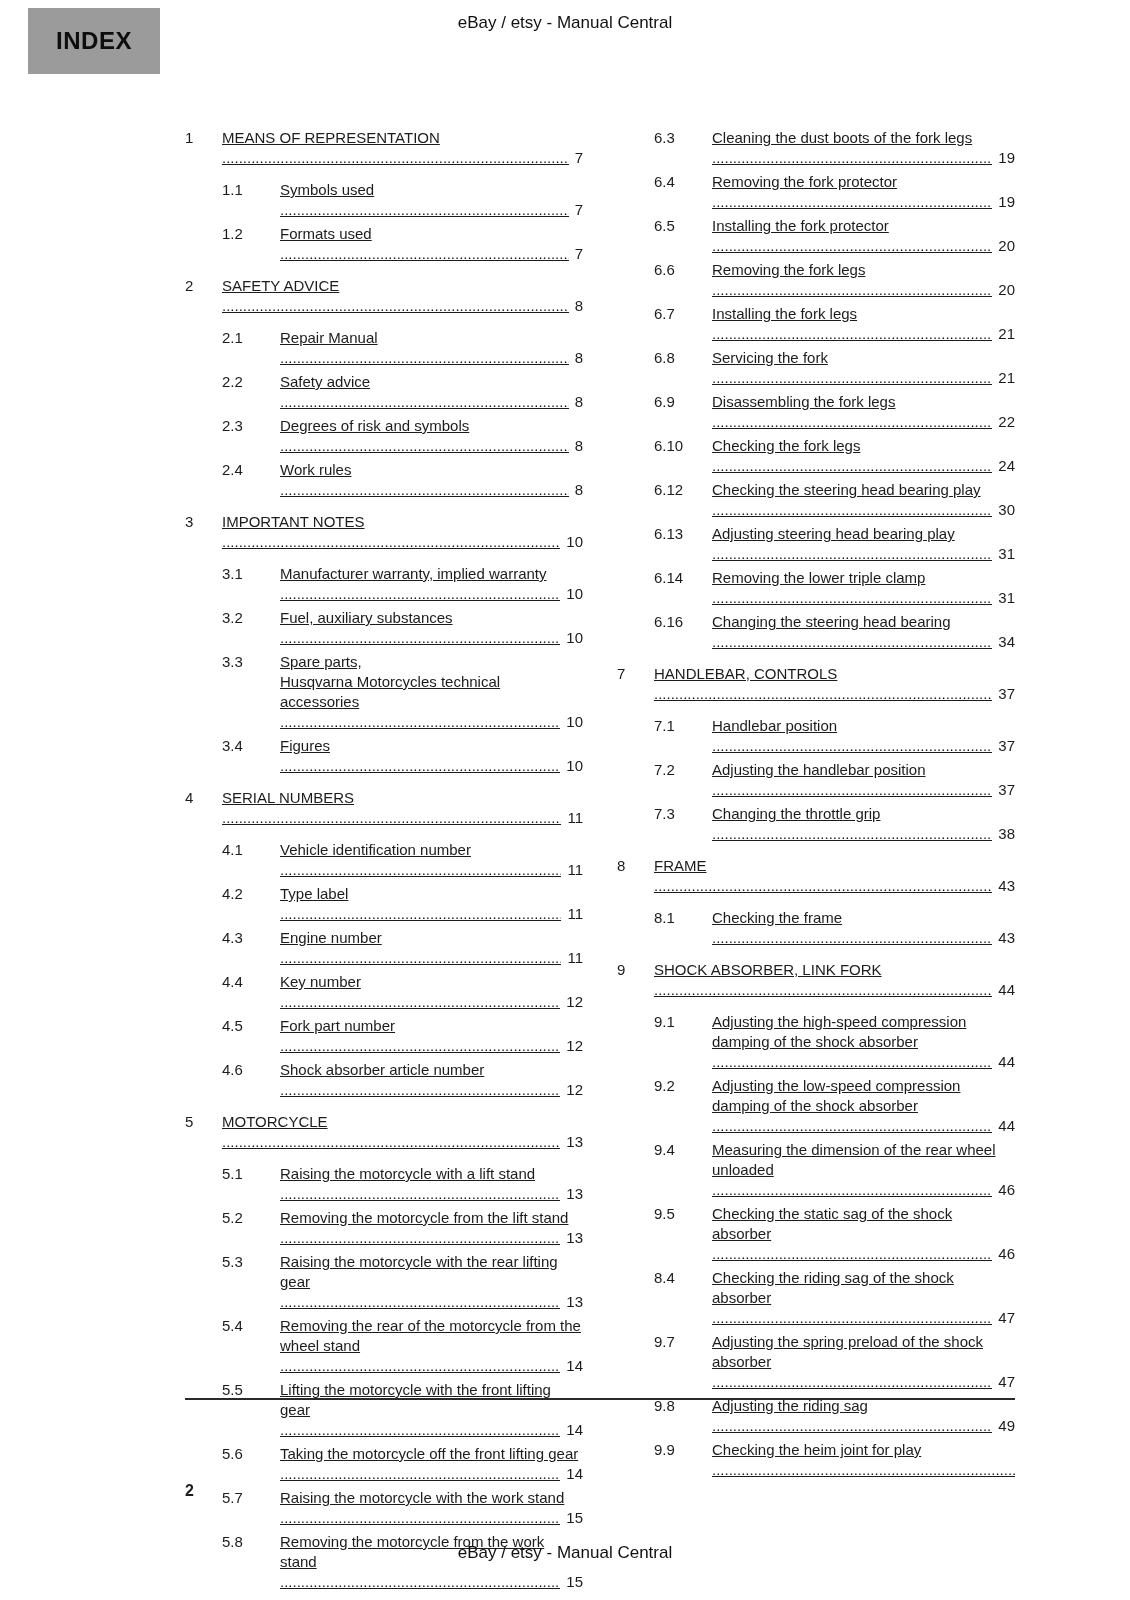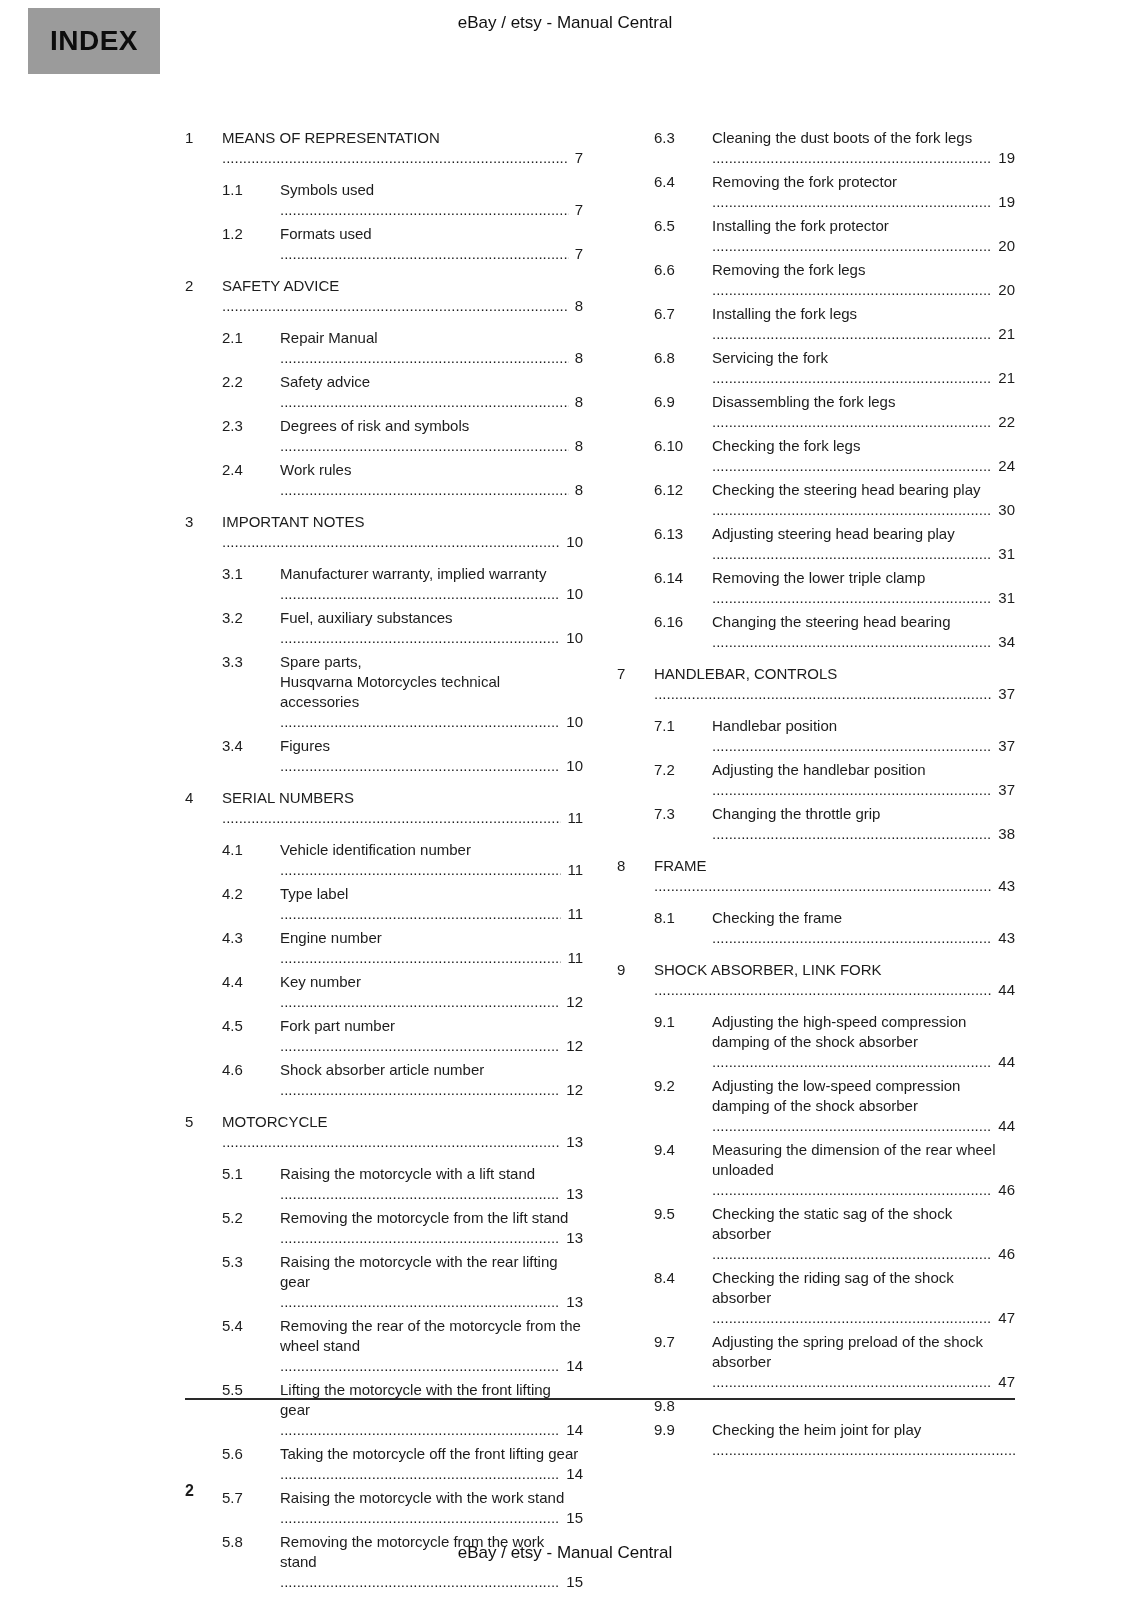--- a/index.html
+++ b/index.html
@@ -21,21 +21,21 @@
     left: 28px;
     top: 8px;
     width: 132px;
     height: 66px;
     background: #9b9b9b;
     display: flex;
     align-items: center;
     justify-content: center;
   }
   .index-tab span {
-    font-size: 28px;
+    font-size: 24px;
     font-weight: 700;
     letter-spacing: 0.5px;
     color: #0d0d0d;
   }
 
   .header-title {
     padding-top: 13px;
     text-align: center;
     font-size: 17px;
     color: #111111;
@@ -76,20 +76,21 @@
   }
   .entry.sub .entry-num {
     width: 58px;
     flex-shrink: 0;
   }
   .entry-text {
     flex: 1;
     position: relative;
     overflow: hidden;
     min-width: 0;
+    text-decoration: underline;
   }
   .entry-title {
     white-space: pre-line;
   }
   .entry-title::after {
     content: " ..........................................................................................................................................................";
   }
   .entry-page {
     position: absolute;
     right: 0;
@@ -517,20 +518,24 @@
   </div>
       <div class="entry sub">
     <span class="entry-num">9.7</span>
     <span class="entry-text">
       <span class="entry-title">Adjusting the spring preload of the shock absorber</span>
       <span class="entry-page">47</span>
     </span>
   </div>
       <div class="entry sub">
     <span class="entry-num">9.8</span>
+    <span class="entry-text">
+      <span class="entry-title">Adjusting the riding sag</span>
+      <span class="entry-page">49</span>
+    </span>
   </div>
       <div class="entry sub">
     <span class="entry-num">9.9</span>
     <span class="entry-text">
       <span class="entry-title">Checking the heim joint for play</span>
       
     </span>
   </div>
     </div>
 </main>

